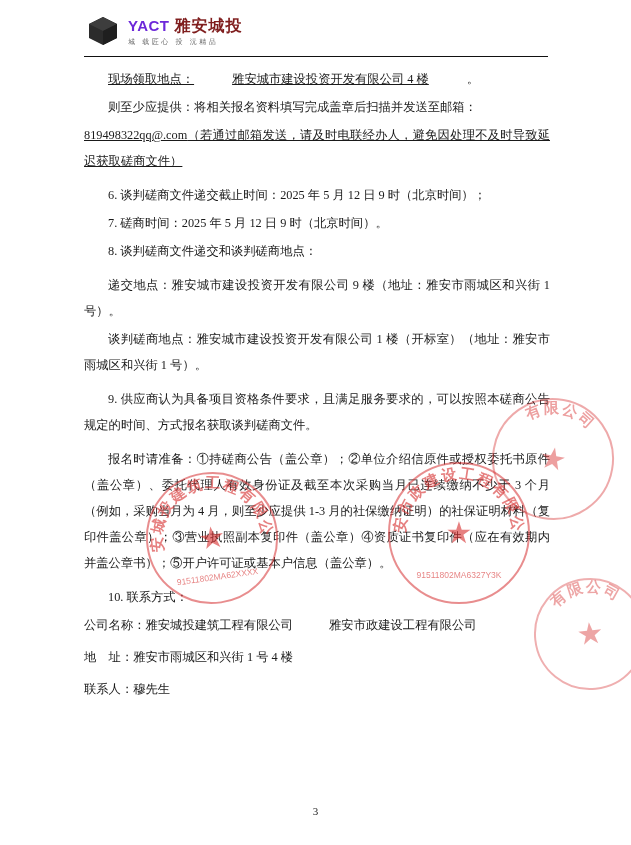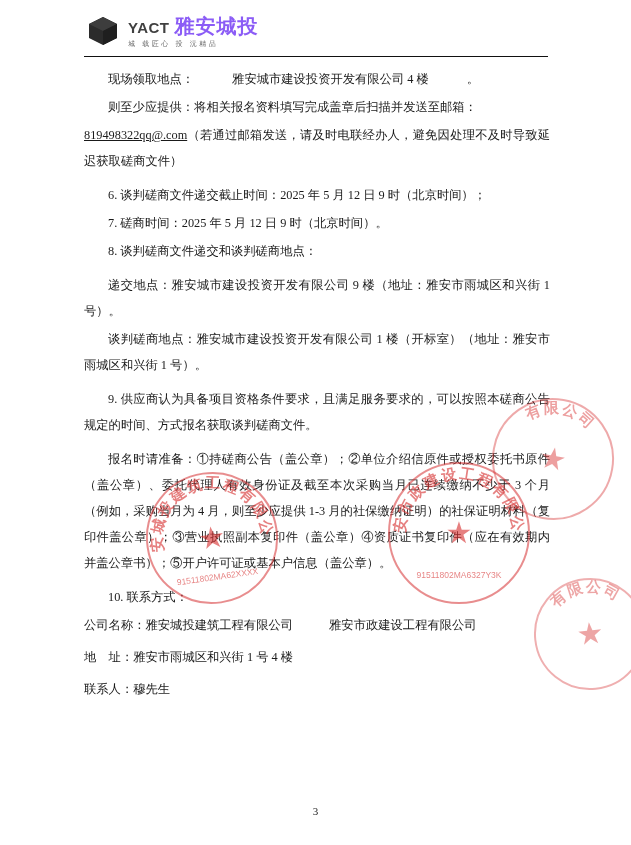--- a/index.html
+++ b/index.html
@@ -45,28 +45,28 @@
   .logo-line1 {
     display: flex;
     align-items: baseline;
     gap: 5px;
   }
   .logo-yact {
     font-family: "Liberation Sans", sans-serif;
     font-weight: bold;
     font-size: 15px;
     letter-spacing: 0.5px;
-    color: #404040;
+    color: #6d28d9;
     text-align: right;
   }
   .logo-cn {
     font-family: "Liberation Sans", sans-serif;
     font-weight: bold;
-    font-size: 20px;
-    color: #8b5cf6;
+    font-size: 16px;
+    color: #7f1d1d;
     letter-spacing: 1px;
   }
   .logo-line2 {
     margin-top: 4px;
     font-family: "Liberation Sans", sans-serif;
     font-size: 7px;
     color: #666;
     letter-spacing: 2.6px;
   }
   .header-rule {
@@ -87,20 +87,21 @@
     line-height: 26px;
     text-align: justify;
   }
   .para {
     margin: 0 0 2px 0;
   }
   .indent {
     text-indent: 24px;
   }
   .u {
+    text-decoration: underline;
   }
   .email {
     text-decoration: underline;
     font-family: "Liberation Serif", serif;
   }
   .spacer-sm { height: 6px; }
   .gap-line { display: inline-block; width: 38px; }
 
   
   .contact-row {

